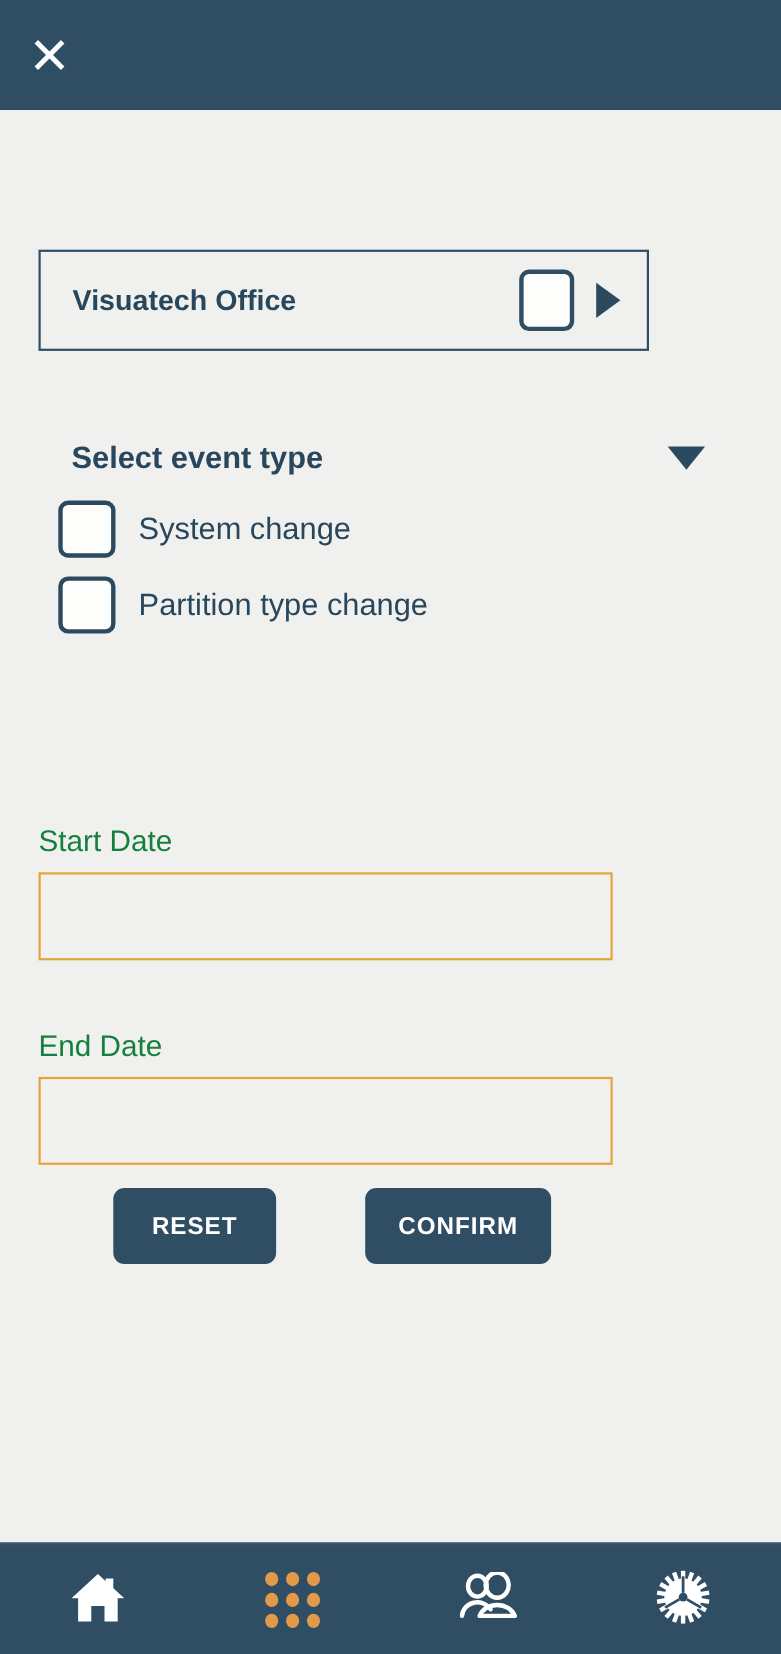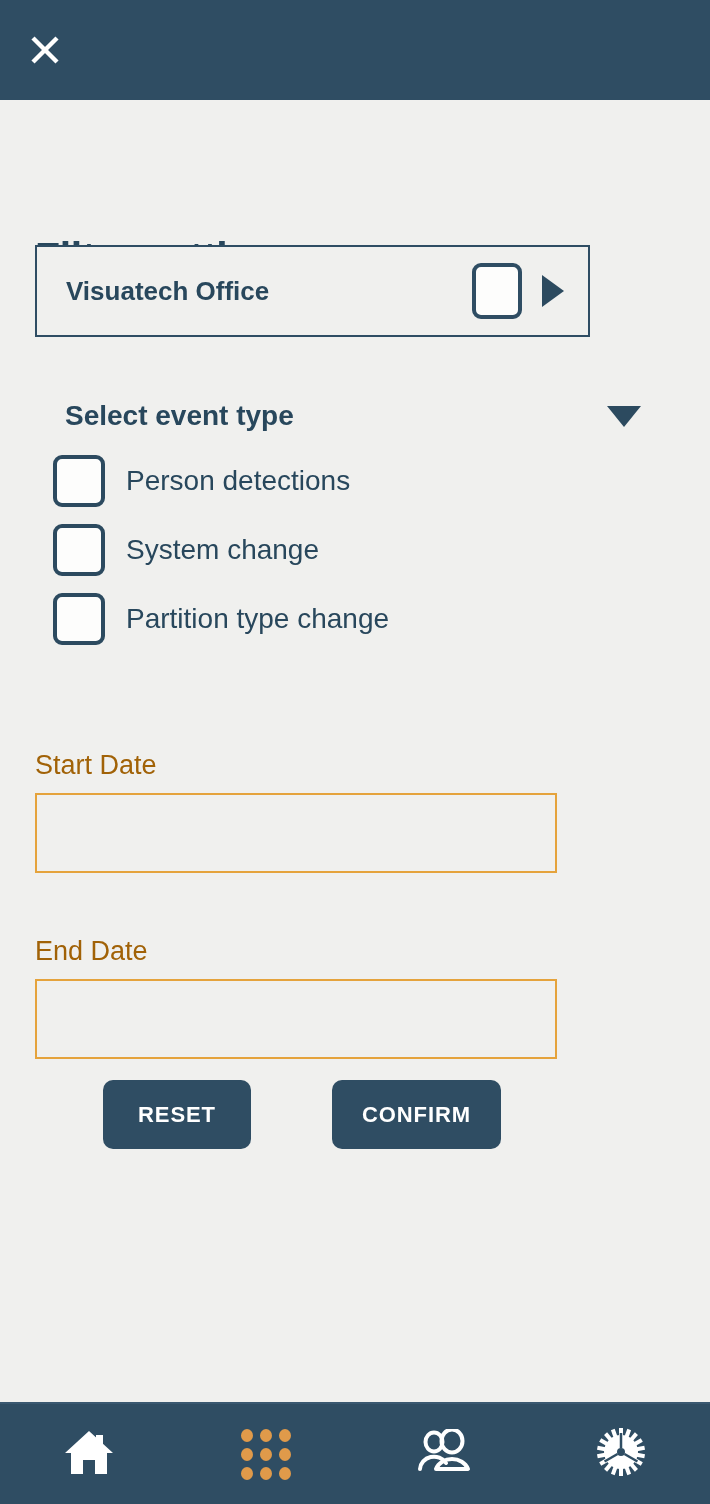--- a/index.html
+++ b/index.html
@@ -59,21 +59,21 @@
     font-weight: bold;
     color: #28475c;
     letter-spacing: -0.3px;
     line-height: 1;
   }
 
   
   .site-row {
     position: absolute;
     left: 35px;
-    top: 145px;
+    top: 127px;
     width: 555px;
     height: 92px;
     box-sizing: border-box;
     border: 2px solid #2f4d63;
     background: #f0f0ee;
     display: flex;
     align-items: center;
     cursor: pointer;
   }
   .site-name {
@@ -159,21 +159,21 @@
     color: #28475c;
     white-space: nowrap;
   }
 
   
   .date-group { position: absolute; left: 35px; width: 522px; }
   .date-group.start { top: 650px; }
   .date-group.end   { top: 836px; }
   .date-label {
     font-size: 27px;
-    color: #a16207;
+    color: #15803d;
     margin-bottom: 12px;
     display: block;
   }
   .date-input {
     width: 522px;
     height: 80px;
     box-sizing: border-box;
     border: 2px solid #e5a33c;
     background: transparent;
     font-family: "Liberation Sans", sans-serif;
@@ -268,24 +268,20 @@
       <span class="site-check"></span>
       <span class="tri-right"></span>
     </div>
 
     <div class="section-head">
       <span class="label">Select event type</span>
       <span class="tri-down"></span>
     </div>
 
     <div class="check-list">
-      <div class="check-row">
-        <span class="checkbox"></span>
-        <span class="check-label">Person detections</span>
-      </div>
       <div class="check-row">
         <span class="checkbox"></span>
         <span class="check-label">System change</span>
       </div>
       <div class="check-row">
         <span class="checkbox"></span>
         <span class="check-label">Partition type change</span>
       </div>
     </div>
 

